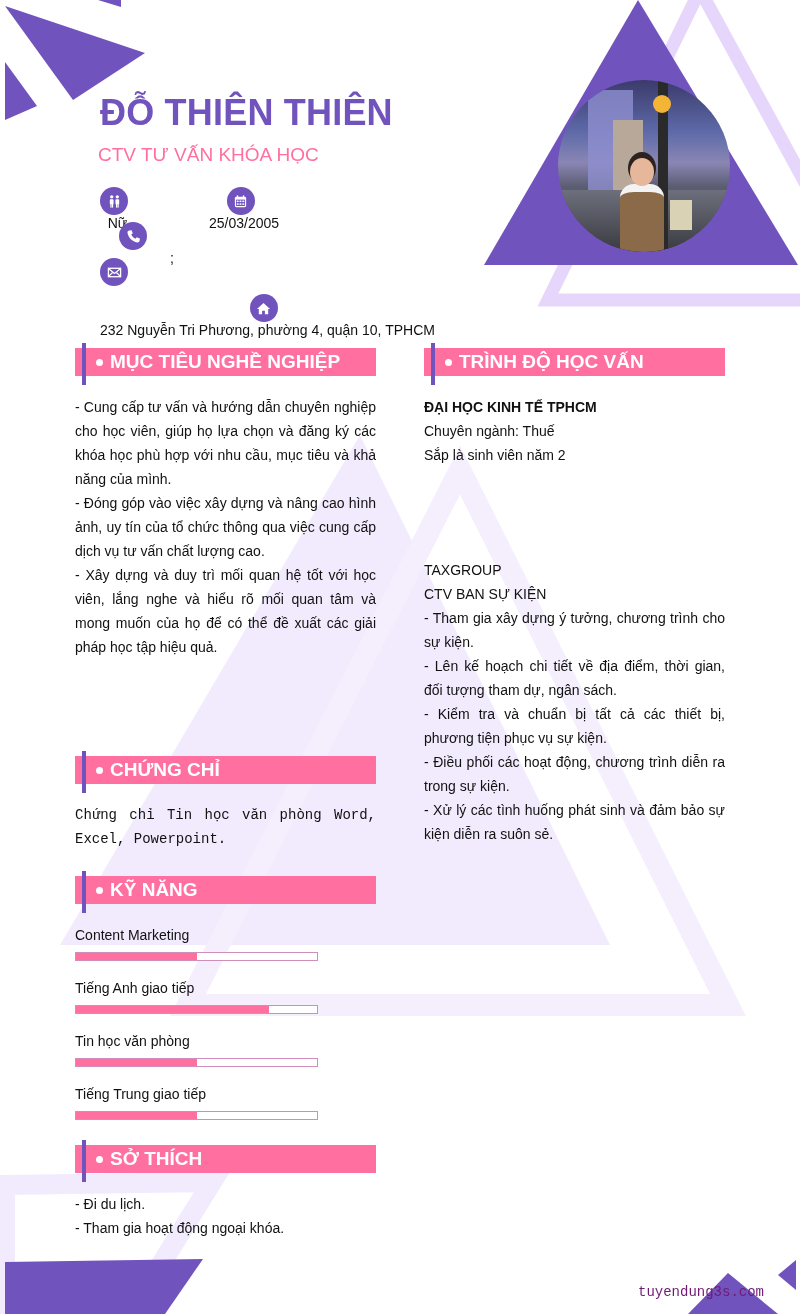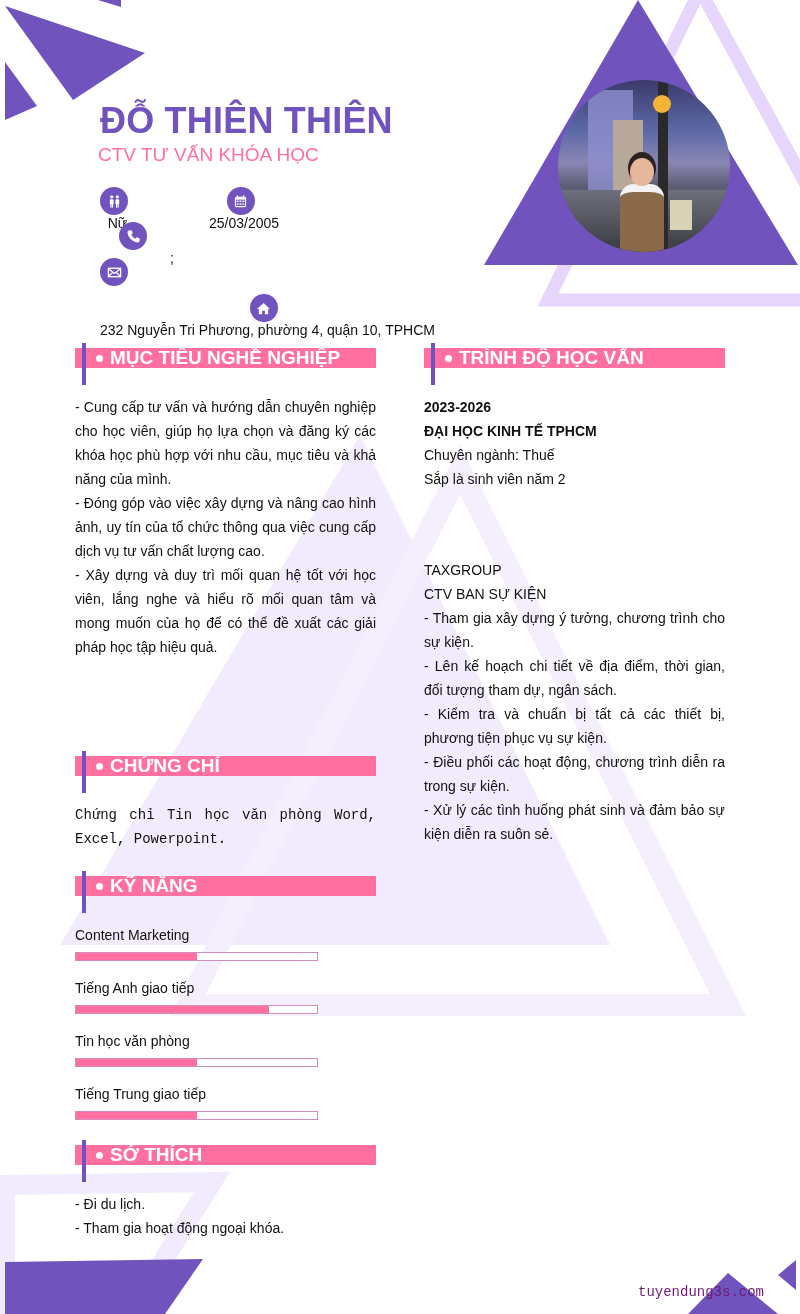--- a/index.html
+++ b/index.html
@@ -1,39 +1,39 @@
 <!DOCTYPE html>
 <html><head>
 <meta charset="utf-8">
 <style>
   * { box-sizing: border-box; margin: 0; padding: 0; }
   html, body { width: 800px; height: 1314px; background: #ffffff; overflow: hidden; }
   body { position: relative; font-family: "Liberation Sans", sans-serif; color: #1a1a1a; }
   .bg { position: absolute; left: 0; top: 0; width: 800px; height: 1314px; z-index: 0; }
   .layer { position: absolute; left: 0; top: 0; width: 800px; height: 1314px; z-index: 1; }
 
-  .name { position: absolute; left: 100px; top: 100px; font-size: 36px; font-weight: bold; color: #7153be; letter-spacing: 0.2px; }
+  .name { position: absolute; left: 100px; top: 92px; font-size: 36px; font-weight: bold; color: #7153be; letter-spacing: 0.2px; }
   .position { position: absolute; left: 88px; top: 144px; font-size: 19px; color: #ff6f9f; margin-left: 10px; }
 
   .info-row { position: absolute; display: flex; align-items: center; font-size: 14px; color: #111; flex-direction: column; }
   .info-icon { width: 28px; height: 28px; border-radius: 50%; background: #7153be; display: flex; align-items: center; justify-content: center; margin-right: 7px; }
   .info-icon svg { width: 15px; height: 15px; fill: #fff; }
 
   .avatar { position: absolute; left: 558px; top: 80px; width: 172px; height: 172px; border-radius: 50%; overflow: hidden;
             background: linear-gradient(180deg, #3b3a6b 0%, #5d6aa8 30%, #8a86b4 48%, #5b5d72 62%, #3c3d48 100%); }
   .avatar .bld1 { position: absolute; left: 30px; top: 10px; width: 45px; height: 100px; background: #8f8fd0; opacity: .8; }
   .avatar .bld2 { position: absolute; left: 55px; top: 40px; width: 30px; height: 80px; background: #b7a89a; }
   .avatar .pole { position: absolute; left: 100px; top: 0; width: 10px; height: 172px; background: #2a2a2a; }
   .avatar .light { position: absolute; left: 95px; top: 15px; width: 18px; height: 18px; border-radius: 50%; background: #f4b537; }
   .avatar .box { position: absolute; left: 112px; top: 120px; width: 22px; height: 30px; background: #d9d2b5; }
   .avatar .road { position: absolute; left: 0; top: 110px; width: 172px; height: 62px; background: linear-gradient(180deg,#6d6f7d,#3a3b40); }
   .avatar .person-head { position: absolute; left: 72px; top: 78px; width: 24px; height: 28px; border-radius: 50%; background: #e6b79b; box-shadow: 0 -4px 0 2px #2d2220; }
   .avatar .person-body { position: absolute; left: 62px; top: 104px; width: 44px; height: 68px; border-radius: 14px 14px 0 0; background: #8a6a48; border-top: 8px solid #f3f3f3; }
 
-  .section-header { position: absolute; height: 20px; background: #ff6f9f; display: flex; align-items: center; }
+  .section-header { position: absolute; height: 28px; background: #ff6f9f; display: flex; align-items: center; }
   .section-header .accent { position: absolute; left: 7px; top: -5px; width: 4px; height: 42px; background: #7153be; }
   .section-header .dot { width: 7px; height: 7px; border-radius: 50%; background: #fff; margin-left: 21px; margin-right: 7px; }
   .section-header .title { font-size: 19px; font-weight: bold; color: #fff; white-space: nowrap; }
 
   .para { position: absolute; font-size: 14px; line-height: 24px; color: #111; text-align: justify; }
   .para p { margin: 0; }
   .bold { font-weight: bold; }
 
   .skill { position: absolute; left: 75px; width: 243px; }
   .skill-label { font-size: 14px; color: #111; height: 20px; line-height: 20px; }
@@ -207,21 +207,20 @@
     <p>- Đi du lịch.</p>
     <p>- Tham gia hoạt động ngoại khóa.</p>
   </div>
 
   <div class="section-header" style="left:424px; top:348px; width:301px;">
     <span class="accent"></span>
     <span class="dot"></span>
     <span class="title">TRÌNH ĐỘ HỌC VẤN</span>
   </div>
   <div class="para" style="left:424px; top:395px; width:301px; text-align:left;">
-    <p class="bold">2023-2026</p>
     <p class="bold">ĐẠI HỌC KINH TẾ TPHCM</p>
     <p>Chuyên ngành: Thuế</p>
     <p>Sắp là sinh viên năm 2</p>
   </div>
 
   <div class="para" style="left:424px; top:558px; width:301px;">
     <p>TAXGROUP</p>
     <p>CTV BAN SỰ KIỆN</p>
     <p>- Tham gia xây dựng ý tưởng, chương trình cho sự kiện.</p>
     <p>- Lên kế hoạch chi tiết về địa điểm, thời gian, đối tượng tham dự, ngân sách.</p>

